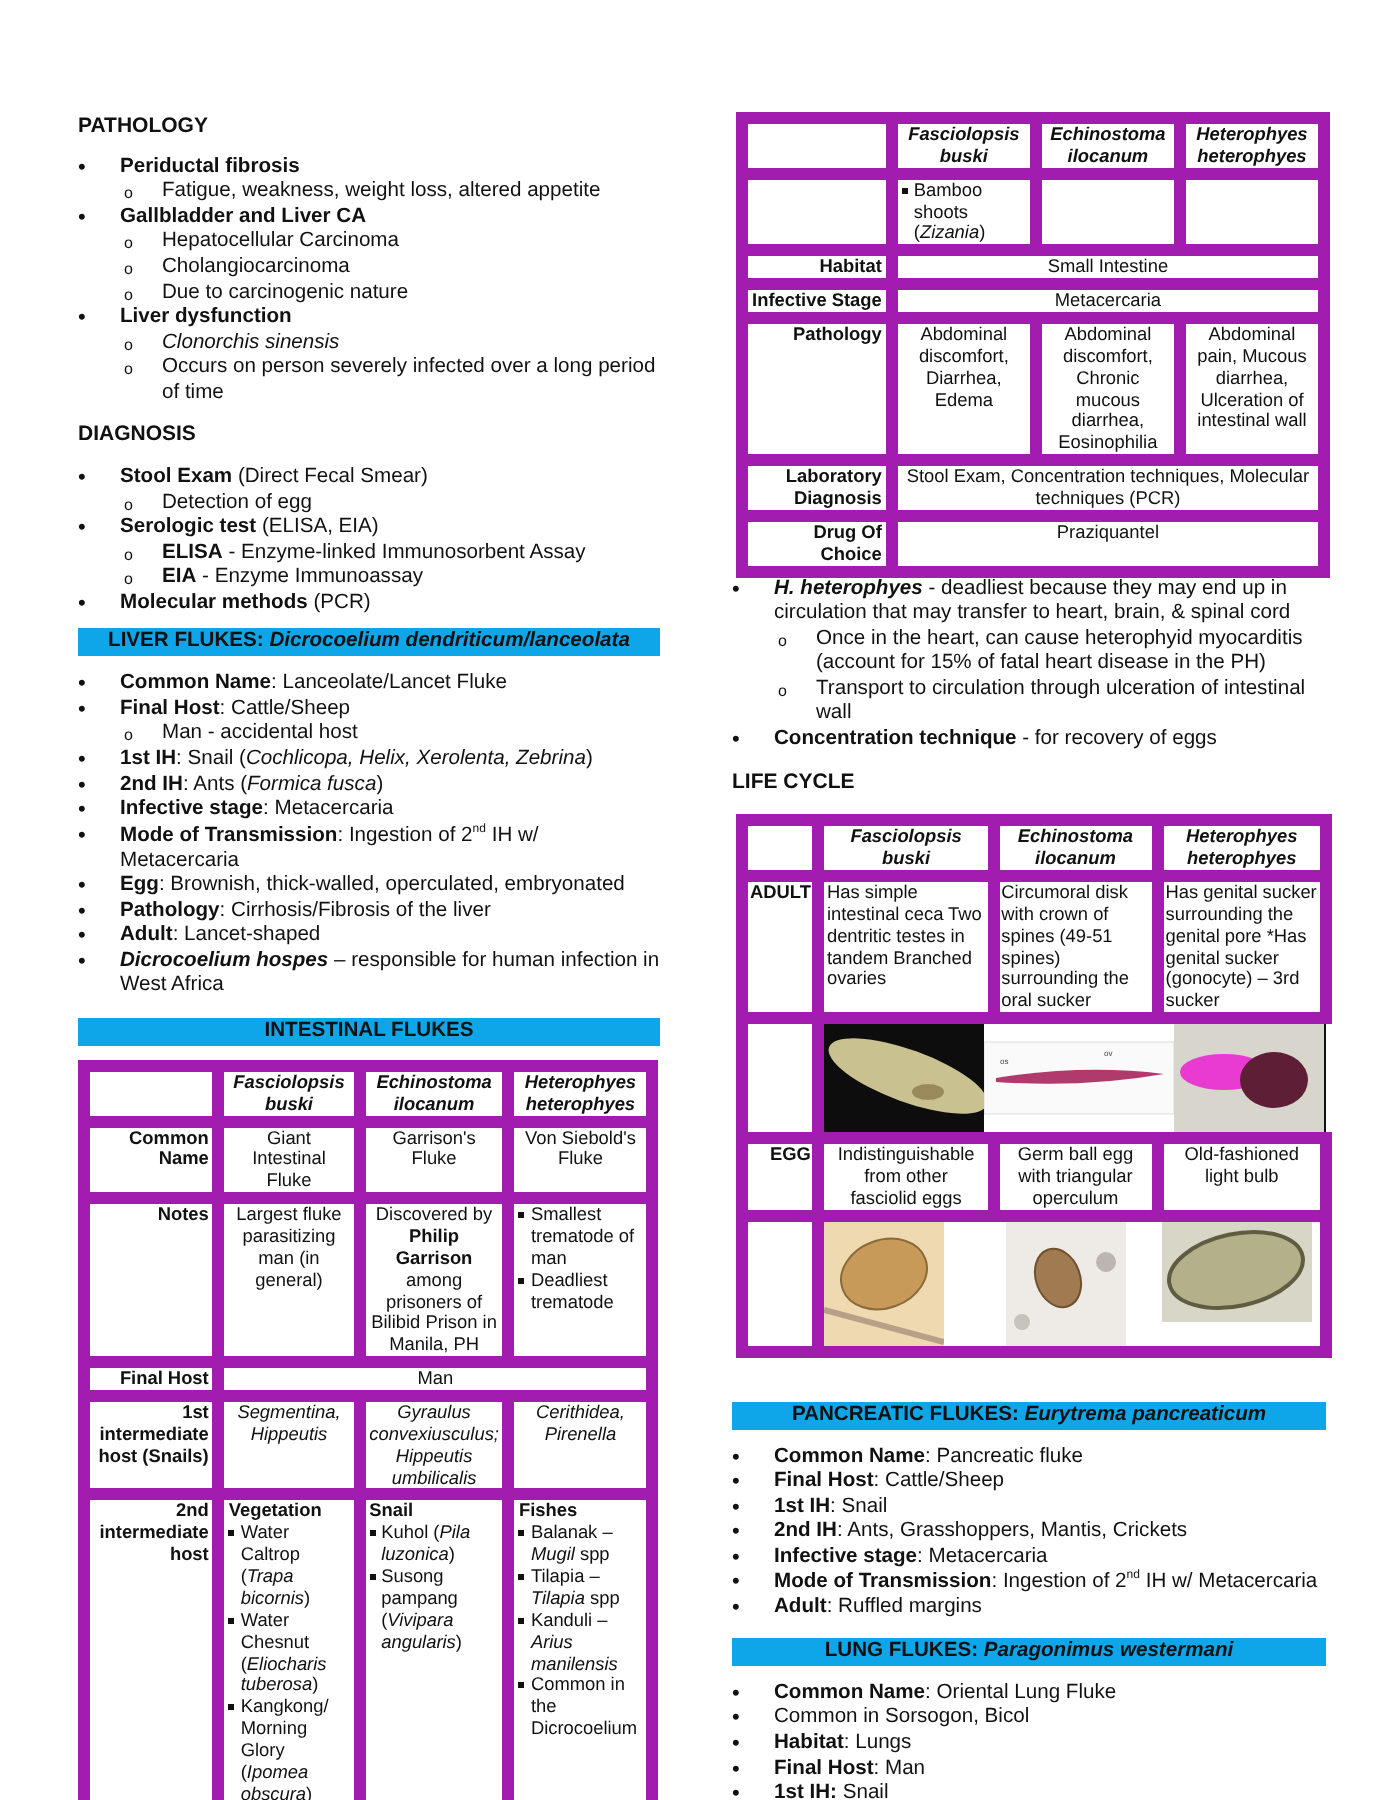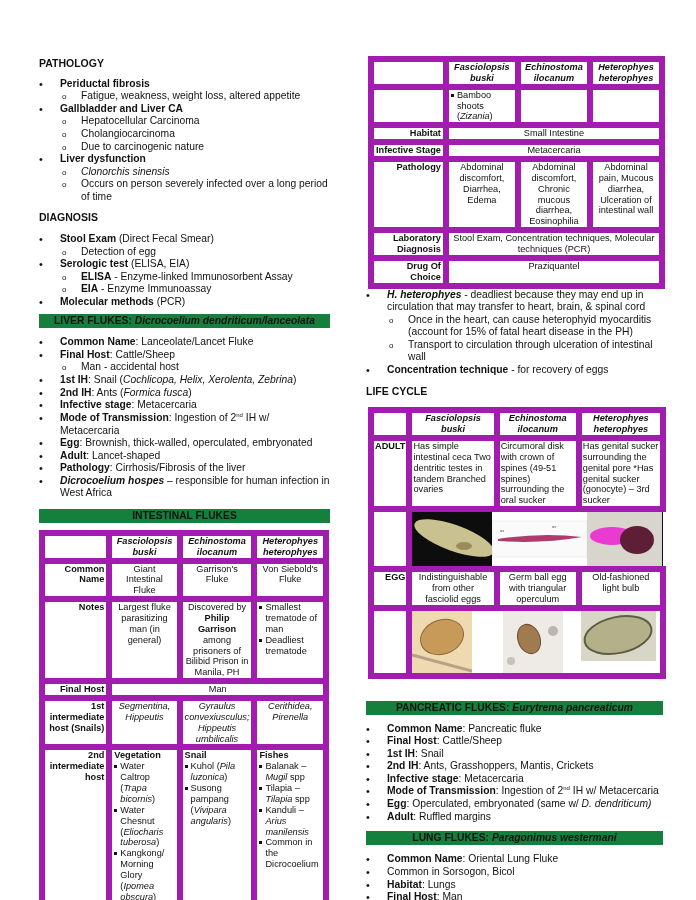--- a/index.html
+++ b/index.html
@@ -8,21 +8,21 @@
   .col { position:absolute; top:16px; }
   .left { left:39px; width:291px; }
   .right { left:366px; width:297px; }
   .heading { font-weight:bold; font-size:10.5px; margin:0; }
   ul.b1 { list-style:none; margin:0; padding:0; }
   ul.b1 > li { position:relative; padding-left:21px; }
   ul.b1 > li::before { content:"•"; position:absolute; left:0; top:0; font-size:11px; }
   ul.b2 { list-style:none; margin:0; padding:0; }
   ul.b2 > li { position:relative; padding-left:21px; }
   ul.b2 > li::before { content:"o"; position:absolute; left:2px; top:0; font-size:8px; line-height:13px; }
-  .hl { background:#15803d; text-align:center; font-weight:bold; font-size:10.3px; height:14px; line-height:14px; }
+  .hl { background:#0ea5e9; text-align:center; font-weight:bold; font-size:10.3px; height:14px; line-height:14px; }
   .hl i { font-style:italic; }
   table { border-collapse:collapse; font-size:9.2px; line-height:1.18; }
   td, th { border:6px solid #a21caf; vertical-align:top; padding:0 2px; }
   th { font-weight:bold; font-style:italic; text-align:center; }
   td.rh { font-weight:bold; text-align:right; }
   td.c { text-align:center; }
   td.ci { text-align:center; font-style:italic; }
   .sb { list-style:none; margin:0; padding:0; text-align:left; }
   .sb li { position:relative; padding-left:6px; }
   .sb li::before { content:""; position:absolute; left:0; top:4px; width:3px; height:3px; background:#111; }
@@ -74,22 +74,22 @@
     <li><b>Common Name</b><span>: Lanceolate/Lancet Fluke</span></li>
     <li><b>Final Host</b><span>: Cattle/Sheep</span>
       <ul class="b2">
           <li>Man - accidental host</li>
         </ul></li>
     <li><b>1st IH</b><span>: Snail (</span><i>Cochlicopa, Helix, Xerolenta, Zebrina</i><span>)</span></li>
     <li><b>2nd IH</b><span>: Ants (</span><i>Formica fusca</i><span>)</span></li>
     <li><b>Infective stage</b><span>: Metacercaria</span></li>
     <li><b>Mode of Transmission</b><span>: Ingestion of 2</span><sup style="font-size:6px">nd</sup><span> IH w/ Metacercaria</span></li>
     <li><b>Egg</b><span>: Brownish, thick-walled, operculated, embryonated</span></li>
+    <li><b>Pathology</b><span>: Cirrhosis/Fibrosis of the liver</span></li>
     <li><b>Adult</b><span>: Lancet-shaped</span></li>
-    <li><b>Pathology</b><span>: Cirrhosis/Fibrosis of the liver</span></li>
     <li><b><i>Dicrocoelium hospes</i></b><span> – responsible for human infection in West Africa</span></li>
   </ul>
   <div style="height:9px"></div>
   <div class="hl">INTESTINAL FLUKES</div>
   <div style="height:7px"></div>
   <table style="width:290px">
     <colgroup>
         <col style="width:69px">
         <col style="width:73px">
         <col style="width:73px">
@@ -301,21 +301,20 @@
   <div style="height:22px"></div>
   <div class="hl"><span>PANCREATIC FLUKES: </span><i>Eurytrema pancreaticum</i></div>
   <div style="height:8px"></div>
   <ul class="b1">
     <li><b>Common Name</b><span>: Pancreatic fluke</span></li>
     <li><b>Final Host</b><span>: Cattle/Sheep</span></li>
     <li><b>1st IH</b><span>: Snail</span></li>
     <li><b>2nd IH</b><span>: Ants, Grasshoppers, Mantis, Crickets</span></li>
     <li><b>Infective stage</b><span>: Metacercaria</span></li>
     <li><b>Mode of Transmission</b><span>: Ingestion of 2</span><sup style="font-size:6px">nd</sup><span> IH w/ Metacercaria</span></li>
-    <li><b>Egg</b><span>: Operculated, embryonated (same w/ </span><i>D. dendriticum)</i></li>
     <li><b>Adult</b><span>: Ruffled margins</span></li>
   </ul>
   <div style="height:8px"></div>
   <div class="hl"><span>LUNG FLUKES: </span><i>Paragonimus westermani</i></div>
   <div style="height:8px"></div>
   <ul class="b1">
     <li><b>Common Name</b><span>: Oriental Lung Fluke</span></li>
     <li>Common in Sorsogon, Bicol</li>
     <li><b>Habitat</b><span>: Lungs</span></li>
     <li><b>Final Host</b><span>: Man</span></li>

